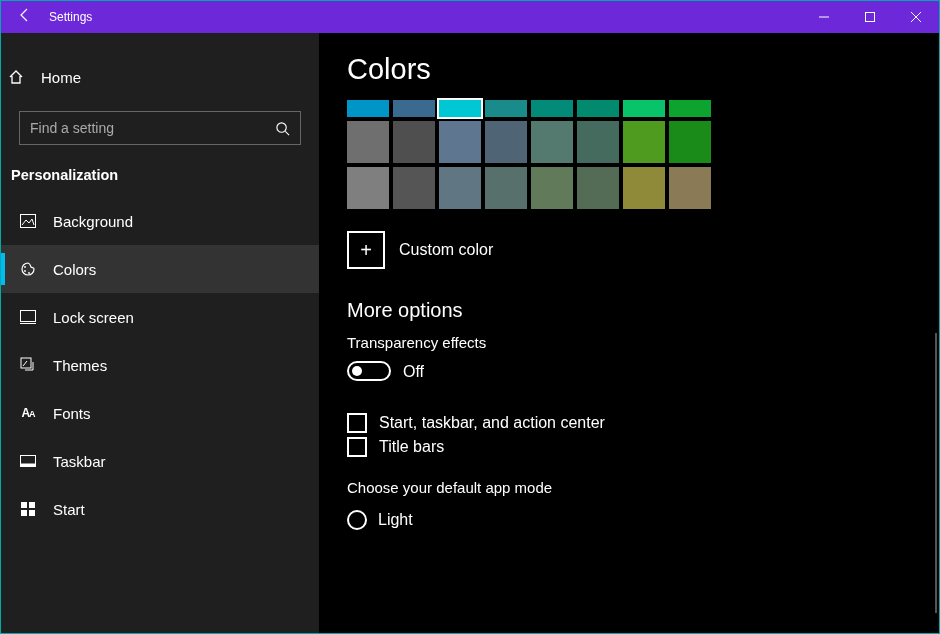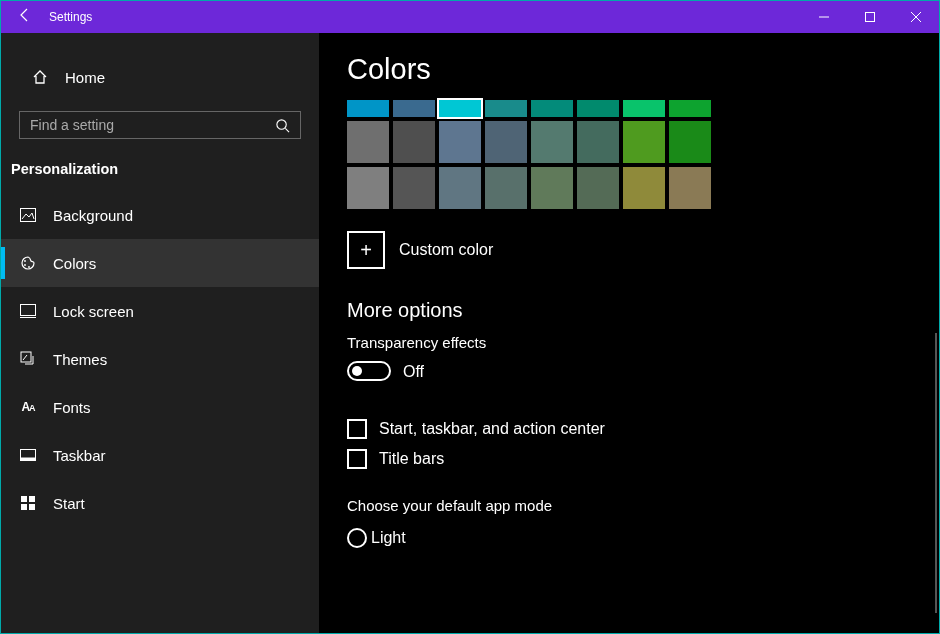--- a/index.html
+++ b/index.html
@@ -5,23 +5,23 @@
   * { box-sizing: border-box; margin: 0; padding: 0; font-family: "Segoe UI", Arial, sans-serif; }
   body { width: 940px; height: 634px; background: #000; color: #fff; overflow: hidden; border: 1px solid #0aa; }
   .titlebar { height: 32px; display: flex; align-items: center; background: #6d28d9; }
   .titlebar .back { width: 48px; text-align: center; font-size: 17px; }
   .titlebar .title { font-size: 12px; flex: 0 0 auto; }
   .titlebar .spacer { flex: 1; }
   .winbtn { width: 46px; height: 32px; display: flex; align-items: center; justify-content: center; }
   .winbtn svg { display: block; }
   .main { display: flex; height: calc(634px - 34px); }
   .sidebar { width: 318px; background: #1f1f1f; padding-top: 24px; }
-  .home { display: flex; align-items: center; height: 40px; padding-left: 30px; font-size: 15px; margin-bottom: 14px; }
+  .home { display: flex; align-items: center; height: 40px; padding-left: 6px; font-size: 15px; margin-bottom: 14px; }
   .home .icon, .navitem .icon { width: 18px; margin-right: 16px; display: flex; justify-content: center; }
-  .search { margin: 0 18px 22px 18px; height: 28px; border: 1px solid #666; display: flex; align-items: center; background: #1f1f1f; }
+  .search { margin: 0 18px 22px 18px; height: 34px; border: 1px solid #666; display: flex; align-items: center; background: #1f1f1f; }
   .search input { flex: 1; background: transparent; border: none; outline: none; color: #fff; font-size: 14px; padding: 0 10px; }
   .search input::placeholder { color: #aaa; }
   .search .sicon { width: 36px; display: flex; justify-content: center; }
   .cat { padding-left: 10px; font-size: 14.5px; font-weight: 600; margin-bottom: 14px; }
   .navitem { display: flex; align-items: center; height: 48px; padding-left: 18px; font-size: 15px; position: relative; }
   .navitem.active::before { content: ""; position: absolute; left: 0; top: 8px; bottom: 8px; width: 4px; background: #00bcf2; }
   .navitem.active { background: #333; }
   .content { flex: 1; background: #000; padding: 20px 28px 0 28px; overflow: hidden; position: relative; }
   .scrollind { position: absolute; right: 2px; top: 300px; width: 2px; height: 280px; background: #555; }
   h1 { font-weight: 300; font-size: 29px; margin-bottom: 14px; }
@@ -30,23 +30,23 @@
   .swatchrow { display: flex; gap: 4px; }
   .swatch { width: 42px; height: 42px; }
   .swatch.half { height: 17px; }
   .swatch.sel { outline: 2px solid #fff; outline-offset: 0; position: relative; }
   .custom { display: flex; align-items: center; gap: 14px; }
   .custom .plusbox { width: 38px; height: 38px; border: 2px solid #fff; display: flex; align-items: center; justify-content: center; font-size: 20px; font-weight: 300; }
   .label { font-size: 15px; margin-bottom: 10px; }
   .toggle { display: flex; align-items: flex-end; gap: 12px; margin-bottom: 10px; }
   .toggleswitch { width: 44px; height: 20px; border: 2px solid #fff; border-radius: 12px; position: relative; }
   .toggleswitch::after { content: ""; position: absolute; left: 3px; top: 3px; width: 10px; height: 10px; background: #fff; border-radius: 50%; }
-  .chkrow { display: flex; align-items: center; gap: 12px; margin: 10px 0; }
+  .chkrow { display: flex; align-items: center; gap: 12px; margin: 4px 0; }
   .chkbox { width: 20px; height: 20px; border: 2px solid #fff; }
-  .radiorow { display: flex; align-items: center; gap: 4px; margin: 14px 0; }
+  .radiorow { display: flex; align-items: center; gap: 11px; margin: 14px 0; }
   .radio { width: 20px; height: 20px; border: 2px solid #fff; border-radius: 50%; }
   .sectiongap { height: 18px; }
 </style>
 </head>
 <body>
 
 <div class="titlebar">
   <div class="back">
     <svg width="16" height="16" viewBox="0 0 16 16">
         <path d="M10 2 L4 8 L10 14" stroke="#fff" stroke-width="1.2" fill="none"></path>

